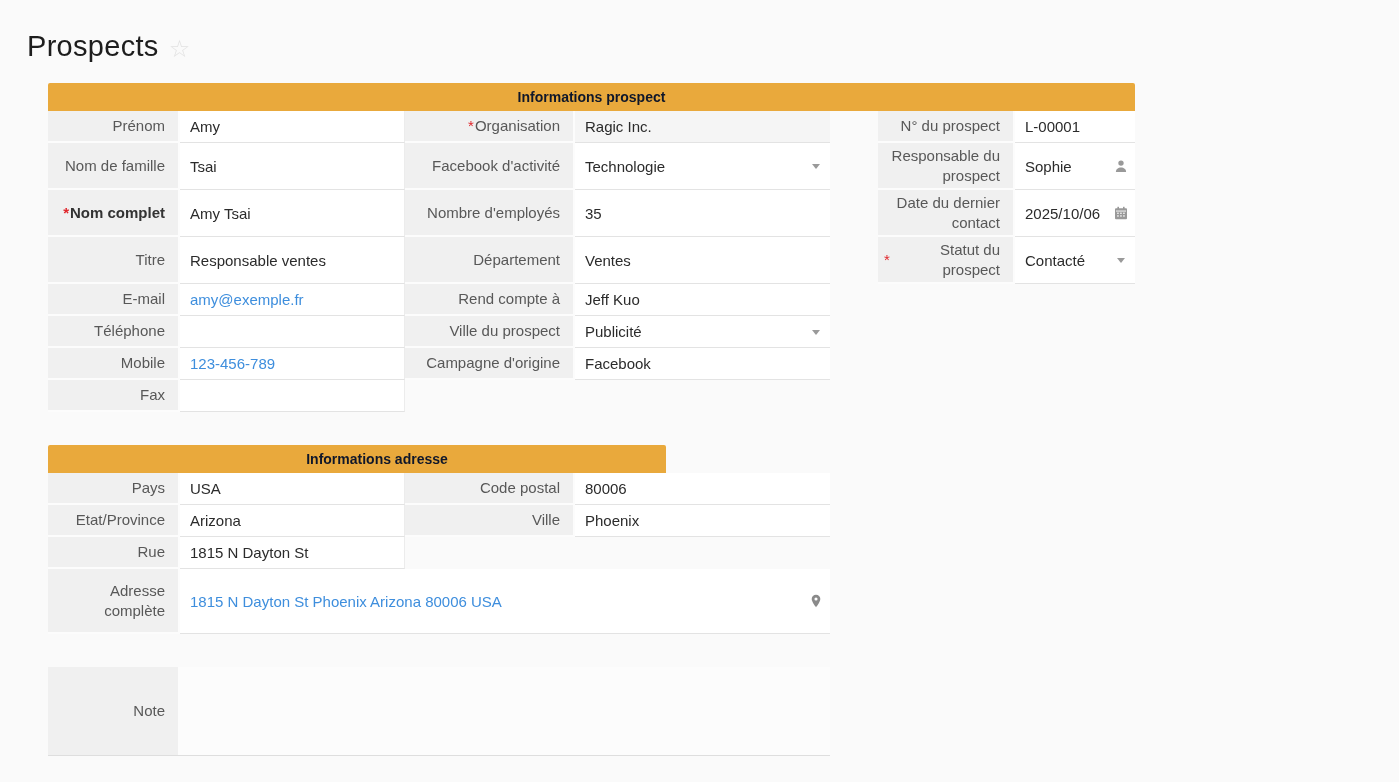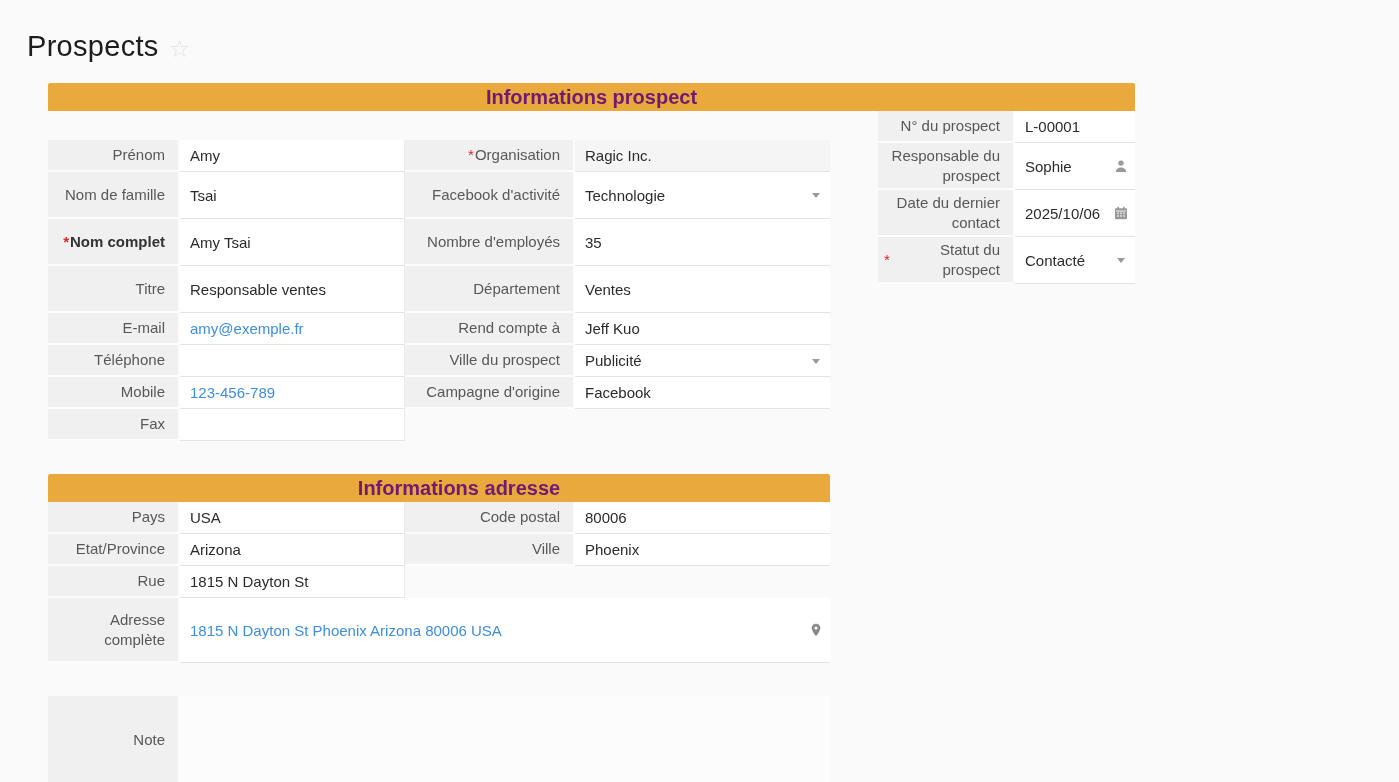--- a/index.html
+++ b/index.html
@@ -7,28 +7,28 @@
               font-family:"Liberation Sans", sans-serif; font-size:15px; color:#2f2f2f; }
 
   .page-title-row { padding:30px 0 0 27px; display:flex; align-items:center; gap:10px; }
   .page-title { font-size:29px; font-weight:300; color:#1d1d1d; letter-spacing:.3px; }
   .fav-star { font-size:24px; color:#e2e2e2; line-height:1; cursor:pointer; margin-top:4px; }
 
   .content { margin:20px 0 0 48px; }
 
   .sec-header { height:28px; background:#E9A93C; border-radius:2px 2px 0 0;
                 display:flex; align-items:center; justify-content:center;
-                color:#701a75; font-weight:bold; font-size:20px; }
+                color:#0f172a; font-weight:bold; font-size:14px; }
   .sec1-header { width:1087px; }
-  .sec2-header { width:782px;padding-left:40px; }
+  .sec2-header { width:618px;padding-left:40px; }
 
   .sec1-body { display:flex; align-items:flex-start; }
 
   .grid-main { display:grid; grid-template-columns:132px 225px 170px 255px;
-               grid-template-rows:32px 47px 47px 47px 32px 32px 32px 32px;margin-top:29px; }
+               grid-template-rows:32px 47px 47px 47px 32px 32px 32px 32px; }
   .grid-right { display:grid; grid-template-columns:137px 120px;
                 grid-template-rows:32px 47px 47px 47px; margin-left:48px; }
   .grid-addr { display:grid; grid-template-columns:132px 225px 170px 255px;
                grid-template-rows:32px 32px 32px 65px; }
 
   .lbl { background:#f0f0f0; color:#585858; display:flex; align-items:center;
          justify-content:flex-end; text-align:right; padding:2px 13px 2px 6px;
          border-bottom:2px solid #fcfcfc; border-right:2px solid #fcfcfc;
          line-height:20px; }
   .lbl.bold { font-weight:bold; color:#333; }

